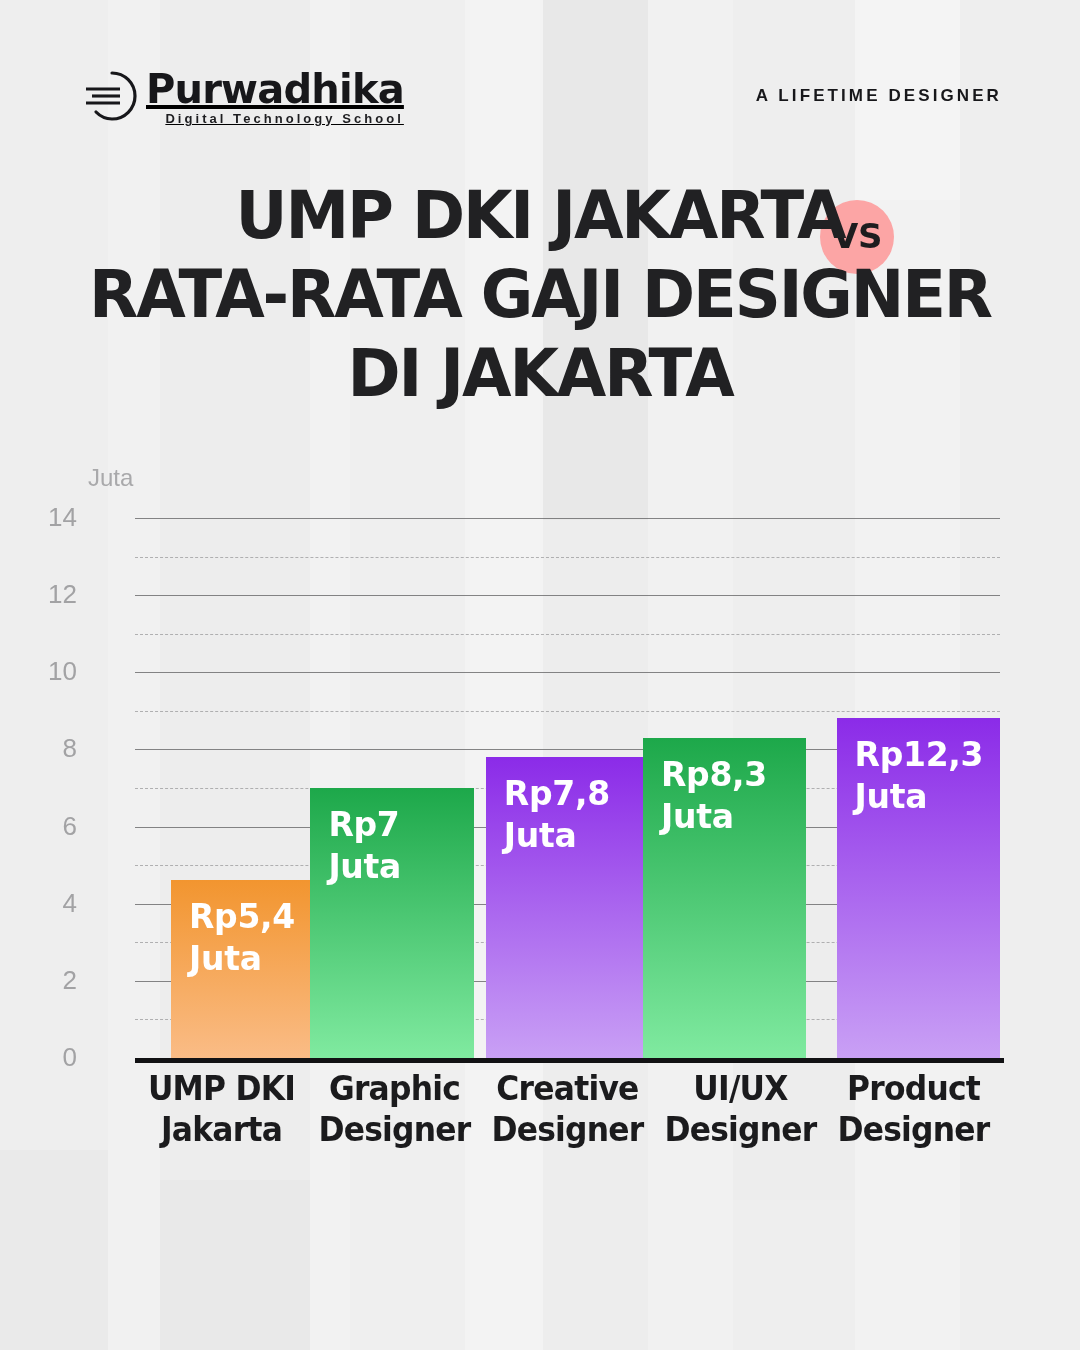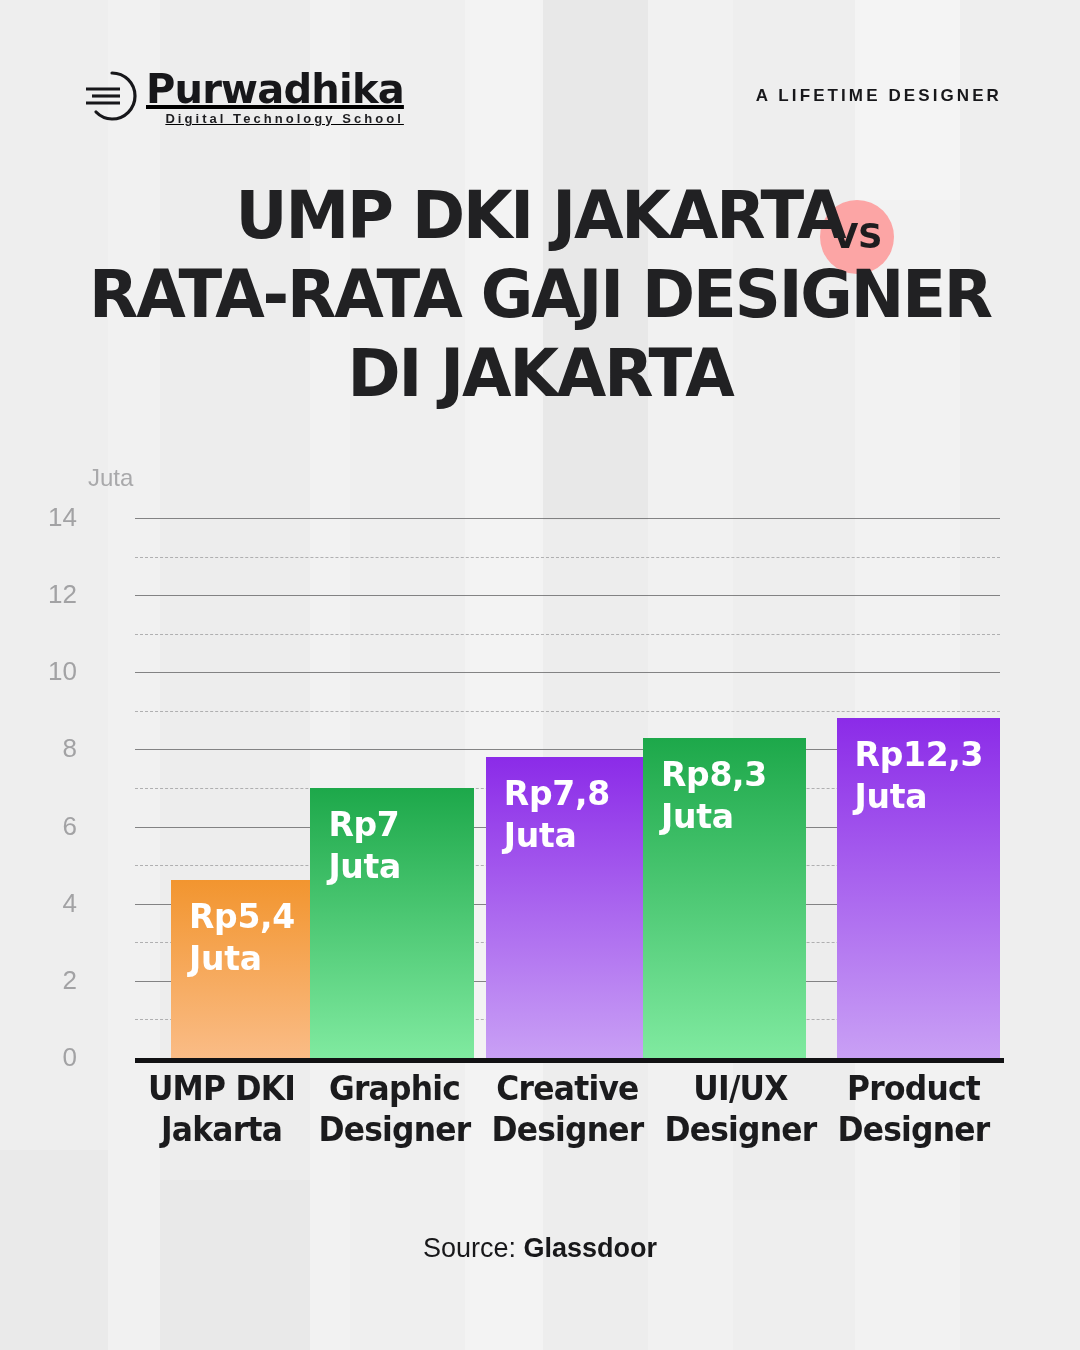--- a/index.html
+++ b/index.html
@@ -230,17 +230,14 @@
 Designer</div>
         <div class="cat">Creative
 Designer</div>
         <div class="cat">UI/UX
 Designer</div>
         <div class="cat">Product
 Designer</div>
       </div>
   </div>
 
-  <div class="source">
-    <span>Source: </span><b>Glassdoor</b>
-  </div>
 
 </div>
 
 </body></html>

